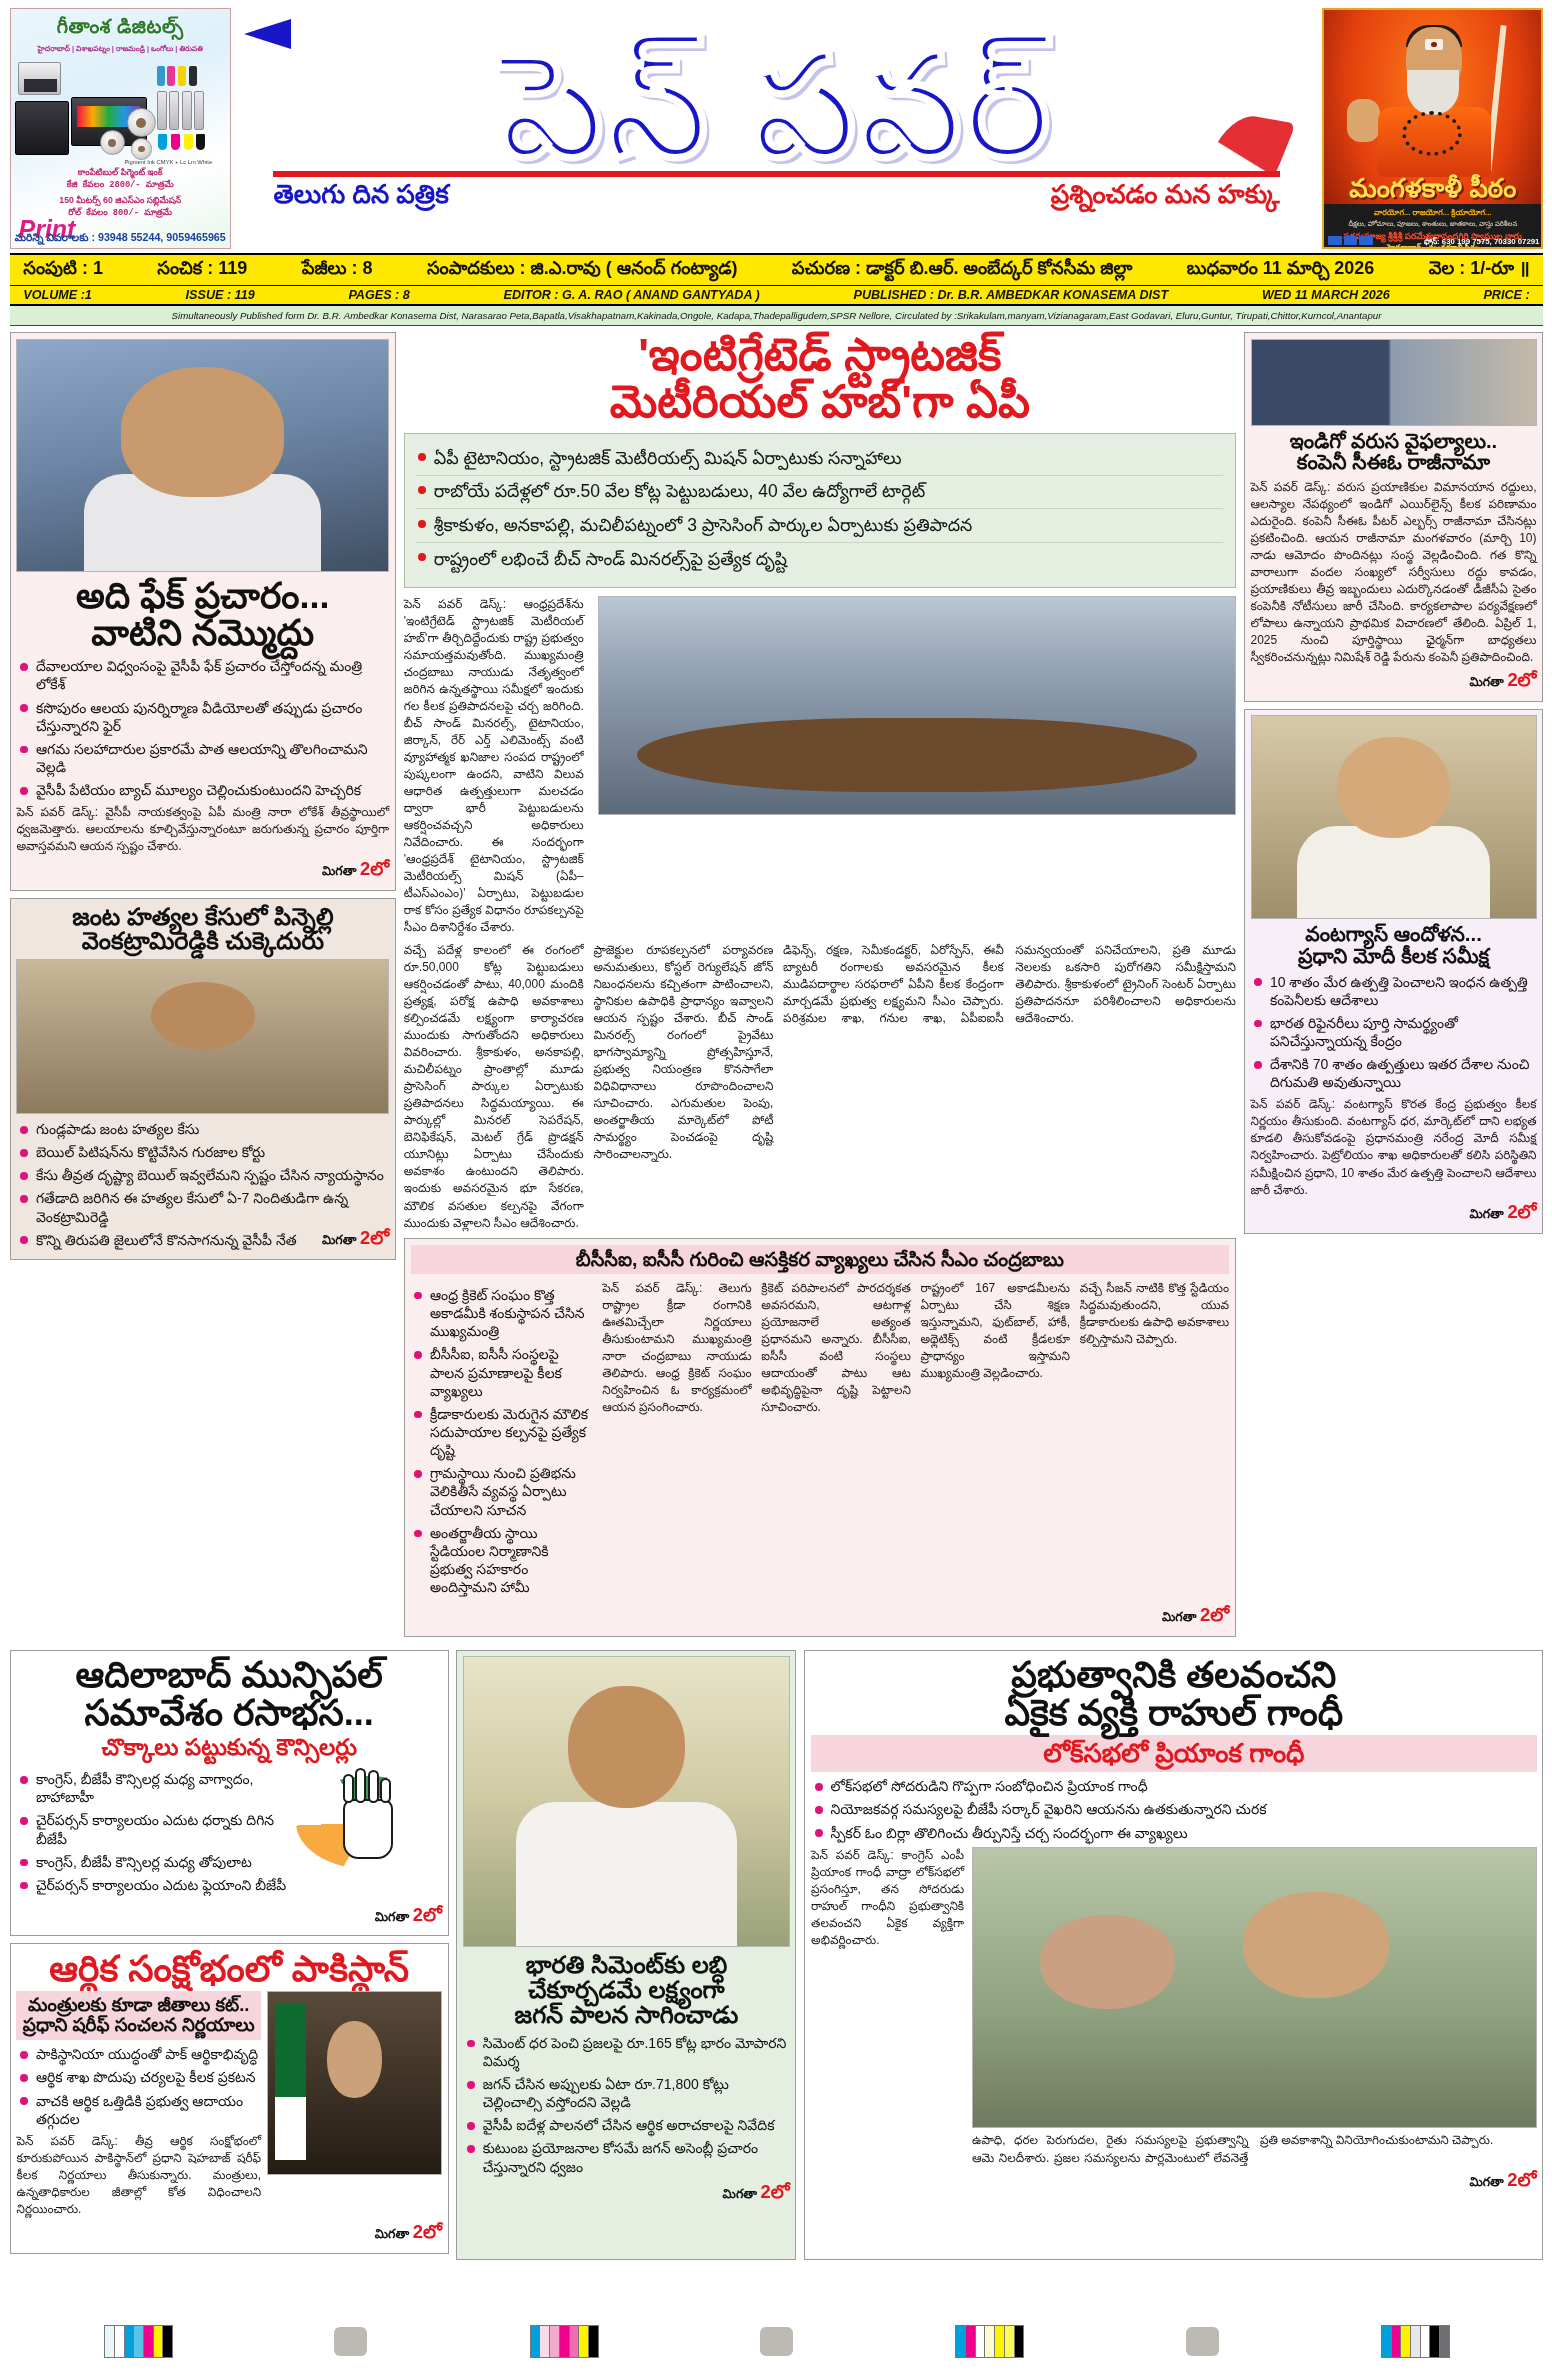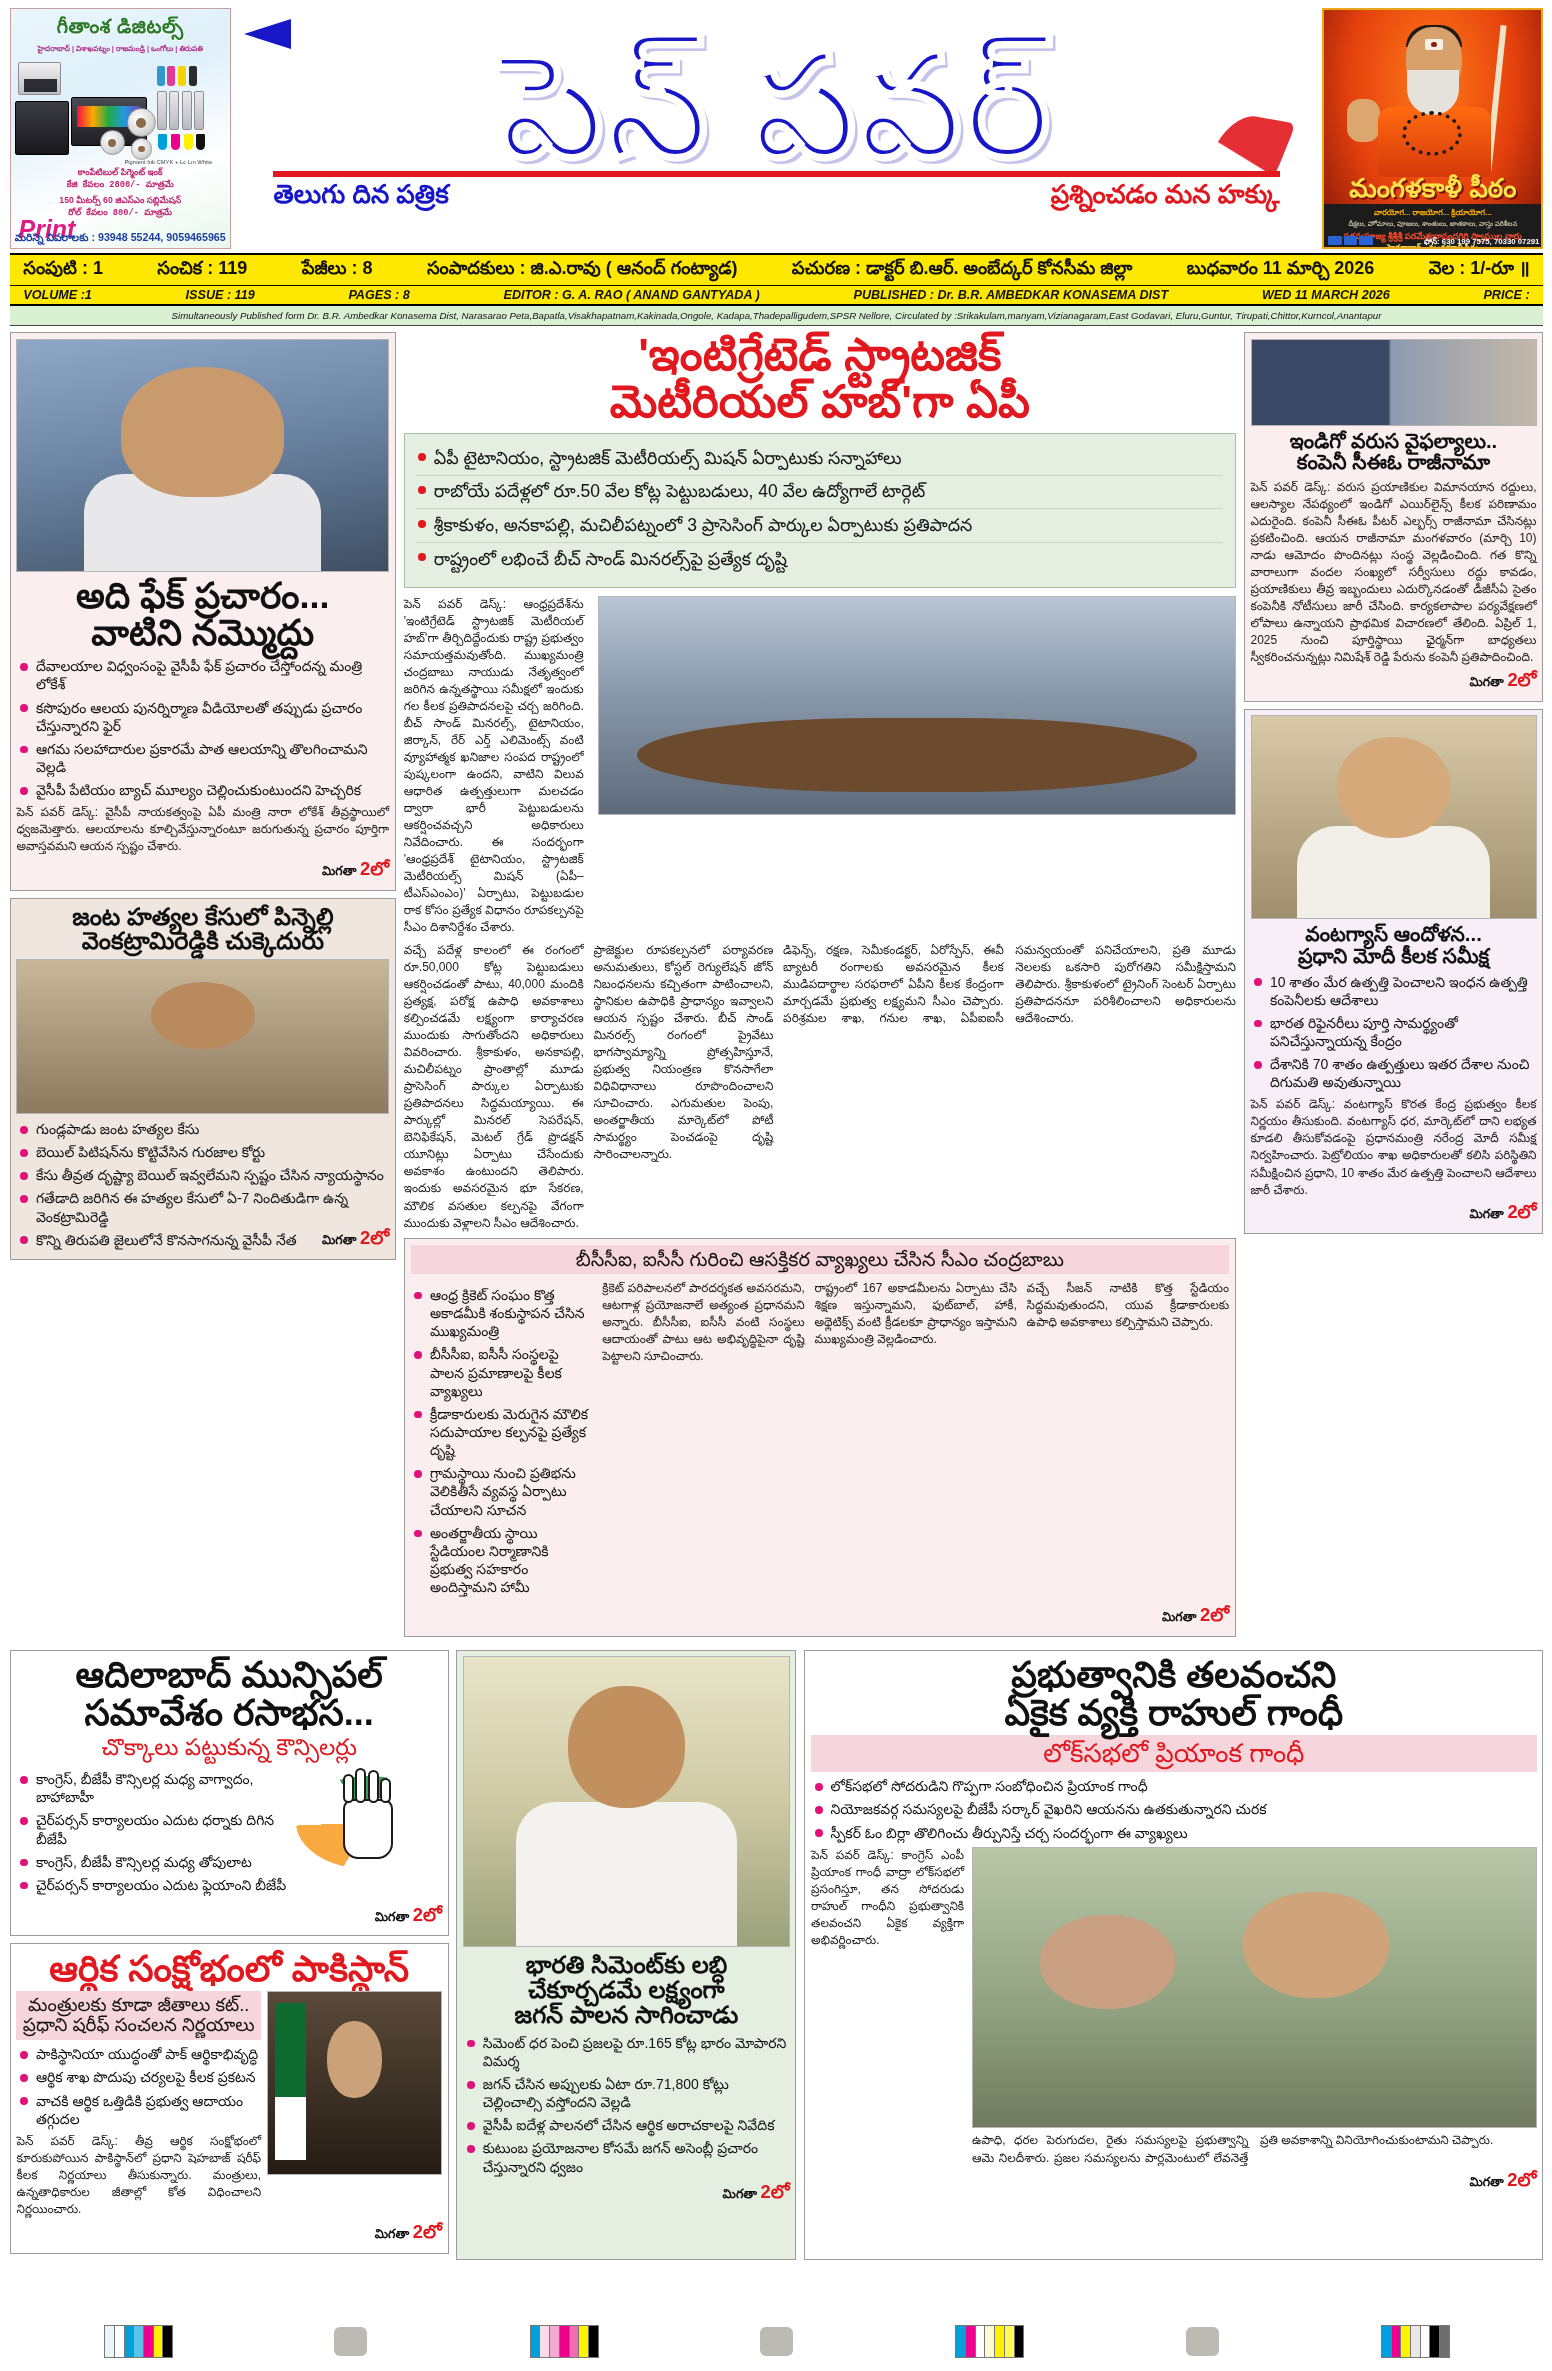--- a/index.html
+++ b/index.html
@@ -127,21 +127,21 @@
   .bx-lav  { background:#f7eef7; }
   .bx-white{ background:#ffffff; }
 
   .photo { width:100%; background:#cfcfcf; position:relative; overflow:hidden; border:1px solid #b5b5b5; }
 
   .hl-red  { color:#e1181e; font-weight:bold; text-align:center; line-height:1.04; }
   .hl-black{ color:#111;    font-weight:bold; text-align:center; line-height:1.04; }
   .hl-58 { font-size:45px; } .hl-42 { font-size:36px; }
   .hl-28 { font-size:24px; } .hl-24 { font-size:20.4px; }
 
-  .subbar { text-align:center; font-weight:normal; padding:3.9px 5.8px; font-size:19.4px; line-height:1.1; }
+  .subbar { text-align:center; font-weight:bold; padding:3.9px 5.8px; font-size:19.4px; line-height:1.1; }
   .sb-pink { background:#f6d5dc; color:#111; }
   .sb-red  { color:#e1181e; }
 
   ul.bul { list-style:none; margin:5.8px 1.9px 1.9px 1.9px; }
   ul.bul li {
     position:relative; padding-left:17.5px; margin-bottom:4.9px;
     font-size:14px; line-height:1.3; color:#111;
   }
   ul.bul li:before {
     content:""; position:absolute; left:1.9px; top:5.8px; width:7.8px; height:7.8px;
@@ -371,20 +371,21 @@
         <div style="display:flex;gap:9.7px;margin-top:5.8px;">
           <div style="width:182px;">
             <ul class="bul">
               <li>ఆంధ్ర క్రికెట్ సంఘం కొత్త అకాడమీకి శంకుస్థాపన చేసిన ముఖ్యమంత్రి</li>
               <li>బీసీసీఐ, ఐసీసీ సంస్థలపై పాలన ప్రమాణాలపై కీలక వ్యాఖ్యలు</li>
               <li>క్రీడాకారులకు మెరుగైన మౌలిక సదుపాయాల కల్పనపై ప్రత్యేక దృష్టి</li>
               <li>గ్రామస్థాయి నుంచి ప్రతిభను వెలికితీసే వ్యవస్థ ఏర్పాటు చేయాలని సూచన</li>
               <li>అంతర్జాతీయ స్థాయి స్టేడియంల నిర్మాణానికి ప్రభుత్వ సహకారం అందిస్తామని హామీ</li>
             </ul>
           </div>
+          <div style="flex:1;" class="body-cols c1">పెన్ పవర్ డెస్క్: తెలుగు రాష్ట్రాల క్రీడా రంగానికి ఊతమిచ్చేలా నిర్ణయాలు తీసుకుంటామని ముఖ్యమంత్రి నారా చంద్రబాబు నాయుడు తెలిపారు. ఆంధ్ర క్రికెట్ సంఘం నిర్వహించిన ఓ కార్యక్రమంలో ఆయన ప్రసంగించారు.</div>
           <div style="flex:1;" class="body-cols c1">క్రికెట్ పరిపాలనలో పారదర్శకత అవసరమని, ఆటగాళ్ల ప్రయోజనాలే అత్యంత ప్రధానమని అన్నారు. బీసీసీఐ, ఐసీసీ వంటి సంస్థలు ఆదాయంతో పాటు ఆట అభివృద్ధిపైనా దృష్టి పెట్టాలని సూచించారు.</div>
           <div style="flex:1;" class="body-cols c1">రాష్ట్రంలో 167 అకాడమీలను ఏర్పాటు చేసి శిక్షణ ఇస్తున్నామని, ఫుట్‌బాల్, హాకీ, అథ్లెటిక్స్ వంటి క్రీడలకూ ప్రాధాన్యం ఇస్తామని ముఖ్యమంత్రి వెల్లడించారు.</div>
           <div style="flex:1;" class="body-cols c1">వచ్చే సీజన్ నాటికి కొత్త స్టేడియం సిద్ధమవుతుందని, యువ క్రీడాకారులకు ఉపాధి అవకాశాలు కల్పిస్తామని చెప్పారు.</div>
         </div>
         <div class="cont">
           <span>మిగతా</span>
           <b>2లో</b>
         </div>
       </div>
     </div>

